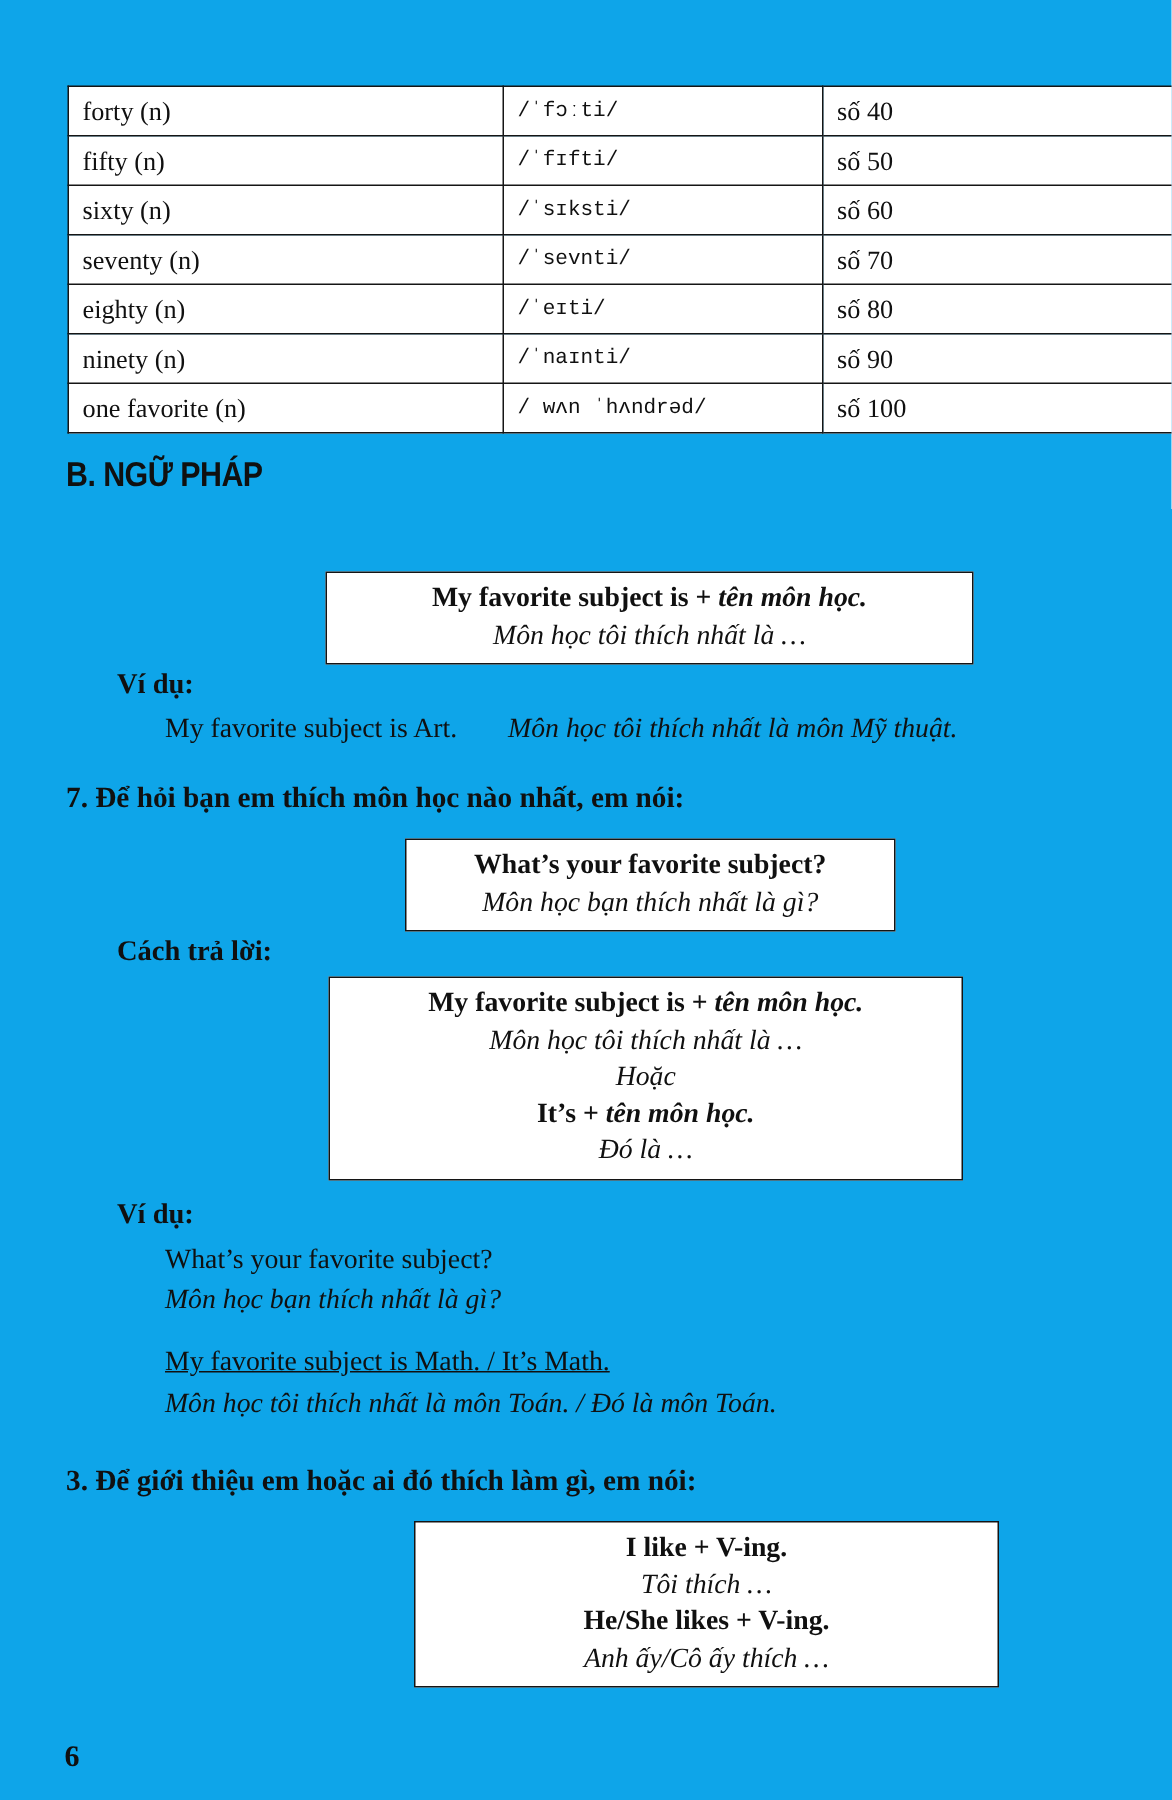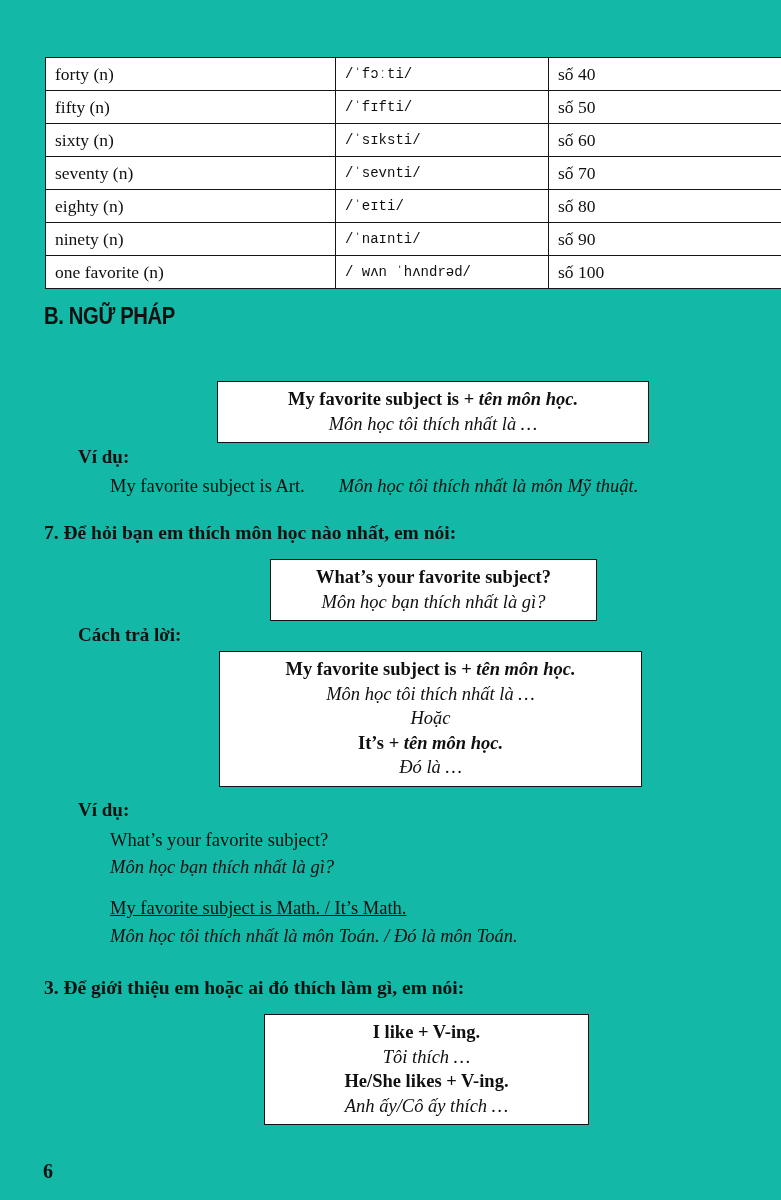--- a/index.html
+++ b/index.html
@@ -12,21 +12,21 @@
     height: 1200px;
     position: relative;
     font-family: "Liberation Serif", "DejaVu Serif", serif;
     color: #101010;
     overflow: hidden;
   }
 
   .page {
     position: absolute;
     inset: 0;
-    background: #14b8a6;
+    background: #0ea5e9;
     padding-left: 24px;
   }
 
   
   .vocab-table {
     position: absolute;
     left: 45px;
     top: 57px;
     width: 713px;
     border-collapse: collapse;
@@ -94,21 +94,21 @@
     font-weight: bold;
     font-style: italic;
   }
   .pattern-box .vi {
     font-style: italic;
   }
 
   #box-1 { left: 185px; top: 381px; width: 432px; }
   #box-2 { left: 238px; top: 559px; width: 327px; }
   #box-3 { left: 187px; top: 651px; width: 423px; }
-  #box-4 { left: 232px; top: 1014px; width: 325px; }
+  #box-4 { left: 244px; top: 1014px; width: 390px; }
 
   
   .ex-label {
     position: absolute;
     left: 78px;
     font-weight: bold;
     font-size: 19px;
     white-space: nowrap;
   }
   #ex-label-1 { top: 446px; }

